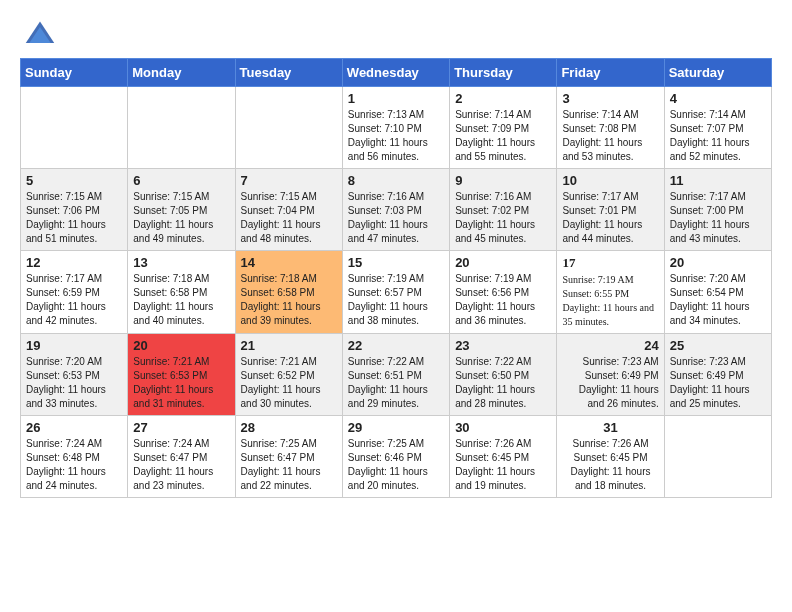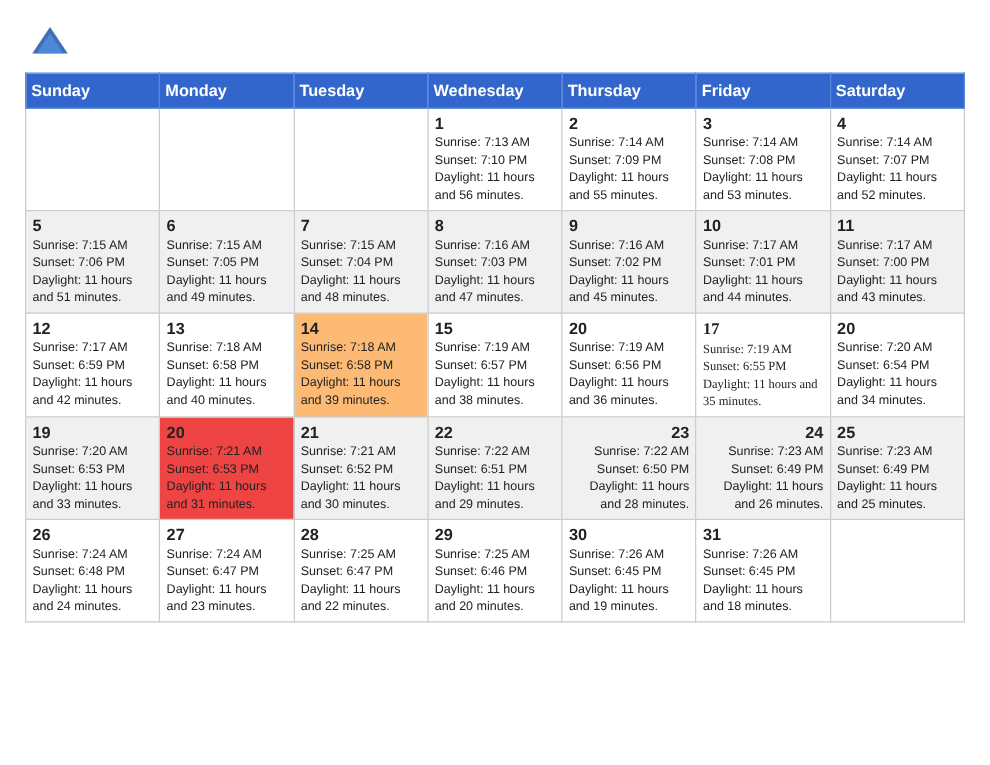--- a/index.html
+++ b/index.html
@@ -282,21 +282,21 @@
               <div class="day-info" style="white-space: pre-line;">Sunrise: 7:21 AM
 Sunset: 6:52 PM
 Daylight: 11 hours and 30 minutes.</div>
             </td>
             <td style="background: rgb(240, 240, 240);">
               <span class="day-num">22</span>
               <div class="day-info" style="white-space: pre-line;">Sunrise: 7:22 AM
 Sunset: 6:51 PM
 Daylight: 11 hours and 29 minutes.</div>
             </td>
-            <td style="background: rgb(240, 240, 240); text-align: right;">
+            <td style="background: rgb(240, 240, 240);">
               <span class="day-num">23</span>
               <div class="day-info" style="white-space: pre-line;">Sunrise: 7:22 AM
 Sunset: 6:50 PM
 Daylight: 11 hours and 28 minutes.</div>
             </td>
             <td style="background: rgb(240, 240, 240); text-align: right;">
               <span class="day-num">24</span>
               <div class="day-info" style="white-space: pre-line;">Sunrise: 7:23 AM
 Sunset: 6:49 PM
 Daylight: 11 hours and 26 minutes.</div>
@@ -332,21 +332,21 @@
               <div class="day-info" style="white-space: pre-line;">Sunrise: 7:25 AM
 Sunset: 6:46 PM
 Daylight: 11 hours and 20 minutes.</div>
             </td>
             <td style="background: rgb(255, 255, 255);">
               <span class="day-num">30</span>
               <div class="day-info" style="white-space: pre-line;">Sunrise: 7:26 AM
 Sunset: 6:45 PM
 Daylight: 11 hours and 19 minutes.</div>
             </td>
-            <td style="background: rgb(255, 255, 255);">
+            <td style="background: rgb(255, 255, 255); text-align: center;">
               <span class="day-num">31</span>
               <div class="day-info" style="white-space: pre-line;">Sunrise: 7:26 AM
 Sunset: 6:45 PM
 Daylight: 11 hours and 18 minutes.</div>
             </td>
             <td class="empty-cell" style="background: rgb(255, 255, 255);"></td>
           </tr>
         </tbody>
     </table>
   </div>

